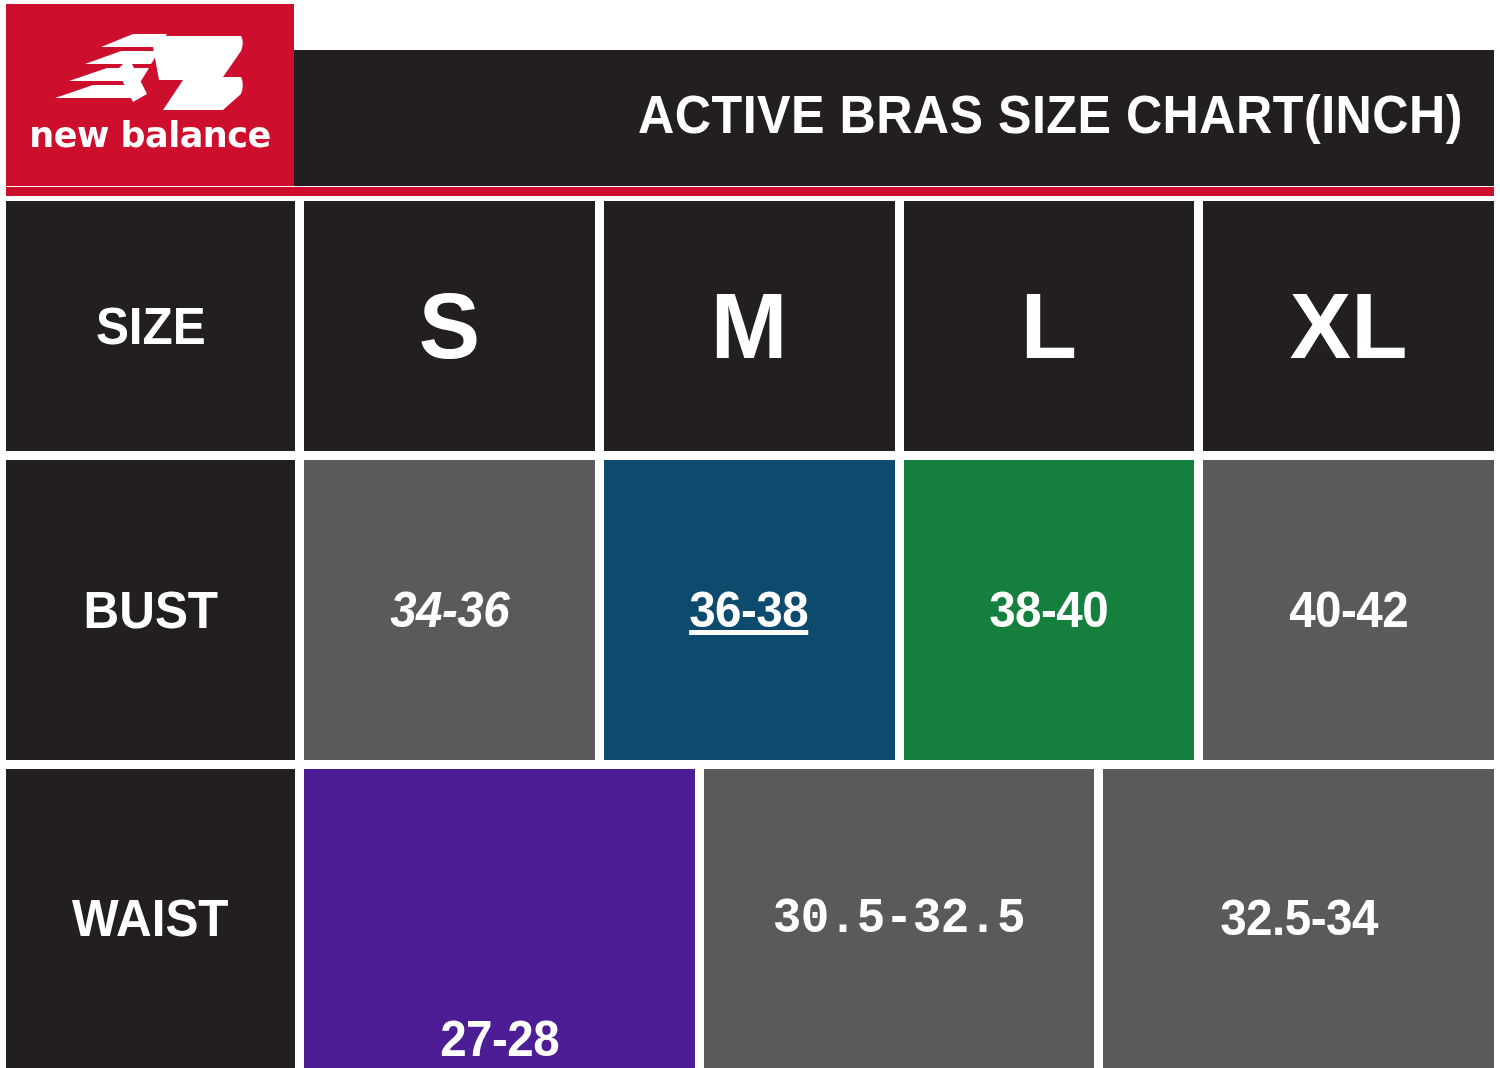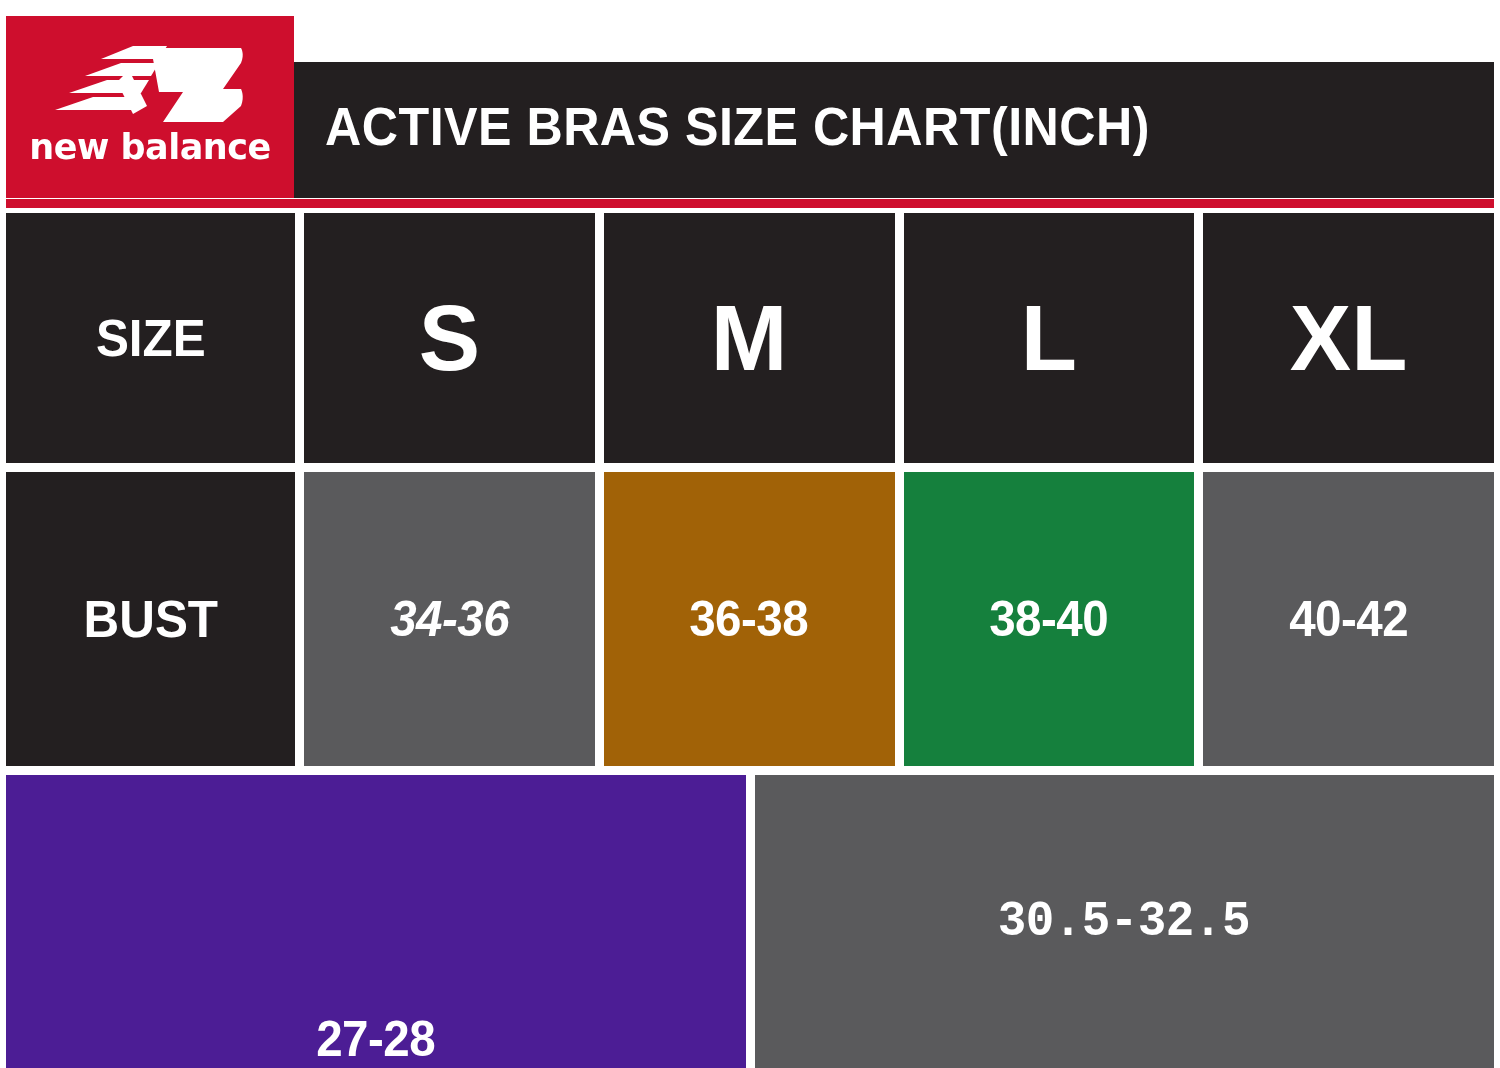--- a/index.html
+++ b/index.html
@@ -6,21 +6,21 @@
   html, body {
     width: 1500px; height: 1068px;
     background: #ffffff;
     font-family: "Liberation Sans", sans-serif;
     overflow: hidden;
   }
   #chart-root {
     width: 1500px; height: 1068px;
     position: relative;
     background: #ffffff;
-    padding: 16px 6px 0 6px;
+    padding: 4px 6px 0 6px;
     display: flex; flex-direction: column; border-radius: 18px;
   }
 
   
   .header-band {
     display: flex;
     height: 182px;
     flex: 0 0 182px;
     position: relative;
   }
@@ -37,21 +37,21 @@
     font-size: 35px;
     font-weight: 700;
     letter-spacing: -0.5px;
     line-height: 1;
     margin-top: 4px;
     font-family: "DejaVu Sans", sans-serif;
   }
   .title-block {
     flex: 1;
     background: var(--nb-dark, #231F20);
-    display: flex; align-items: center; justify-content: flex-start;
+    display: flex; align-items: center; justify-content: flex-end;
     padding-bottom: 8px;
     margin-top: 46px;
   }
   .title-text {
     color: #ffffff;
     font-size: 54px;
     font-weight: 700;
     letter-spacing: 0.5px;
     transform: scaleX(0.93);
     white-space: nowrap;
@@ -167,34 +167,40 @@
       </div>
     </div>
 
     <div class="table-row row-bust">
       <div class="cell cell-dark col-label" style="background: rgb(35, 31, 32);">
         <span class="cell-label-text">BUST</span>
       </div>
       <div class="cell cell-grey col-size" style="background: rgb(90, 90, 92); font-style: italic;">
         <span class="cell-value-text">34-36</span>
       </div>
-      <div class="cell cell-grey col-size" style="background: #a16207;">
+      <div class="cell cell-grey col-size" style="background: #0c4a6e; text-decoration: underline;">
         <span class="cell-value-text">36-38</span>
       </div>
       <div class="cell cell-grey col-size" style="background: #15803d;">
         <span class="cell-value-text">38-40</span>
       </div>
       <div class="cell cell-grey col-size" style="background: rgb(90, 90, 92);">
         <span class="cell-value-text">40-42</span>
       </div>
     </div>
 
     <div class="table-row row-waist">
+      <div class="cell cell-dark col-label" style="background: rgb(35, 31, 32);">
+        <span class="cell-label-text">WAIST</span>
+      </div>
       <div class="cell cell-grey col-size" style="background: #4c1d95; align-items: flex-end;">
         <span class="cell-value-text">27-28</span>
       </div>
       <div class="cell cell-grey col-size" style="background: rgb(90, 90, 92); font-family: Liberation Mono, monospace;">
         <span class="cell-value-text">30.5-32.5</span>
       </div>
+      <div class="cell cell-grey col-size" style="background: rgb(90, 90, 92);">
+        <span class="cell-value-text">32.5-34</span>
+      </div>
     </div>
 
   </div>
 </div>
 
 </body></html>

